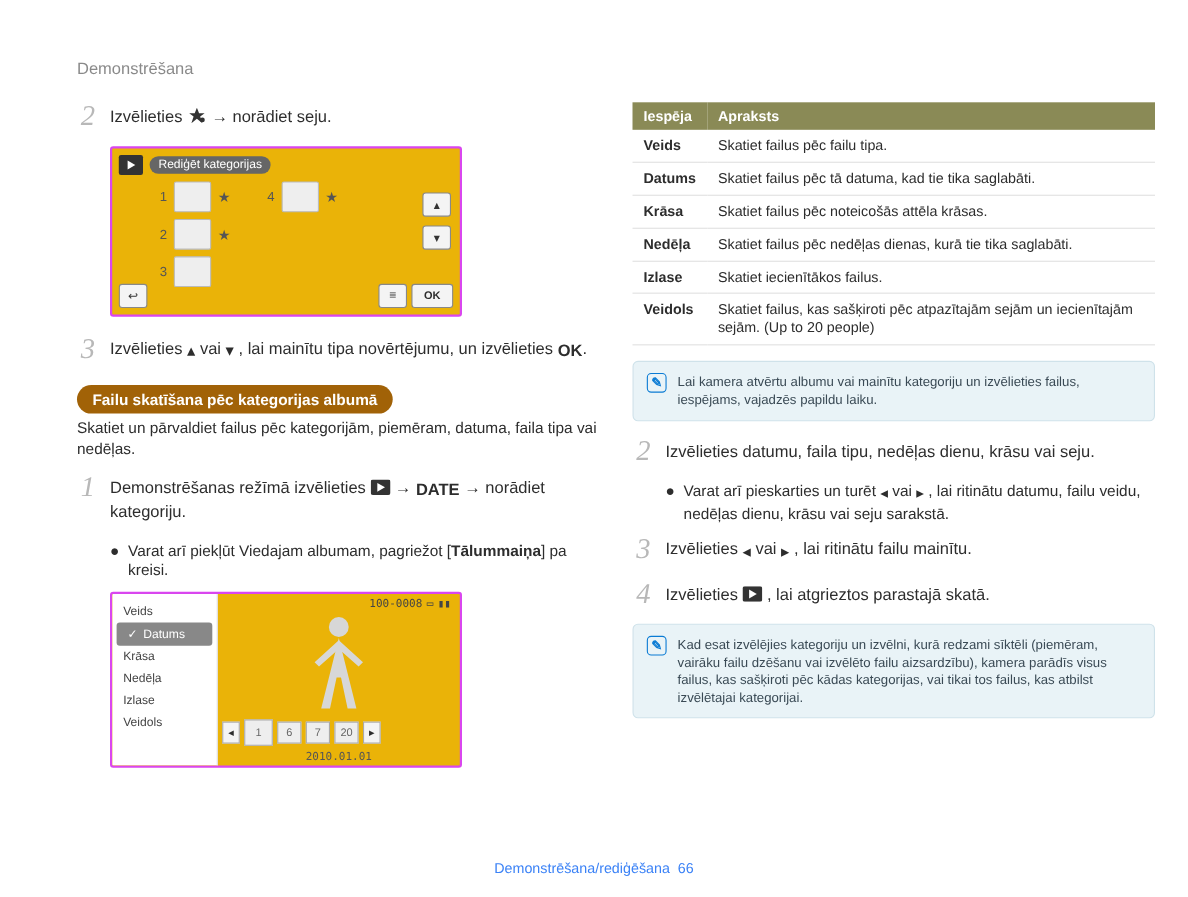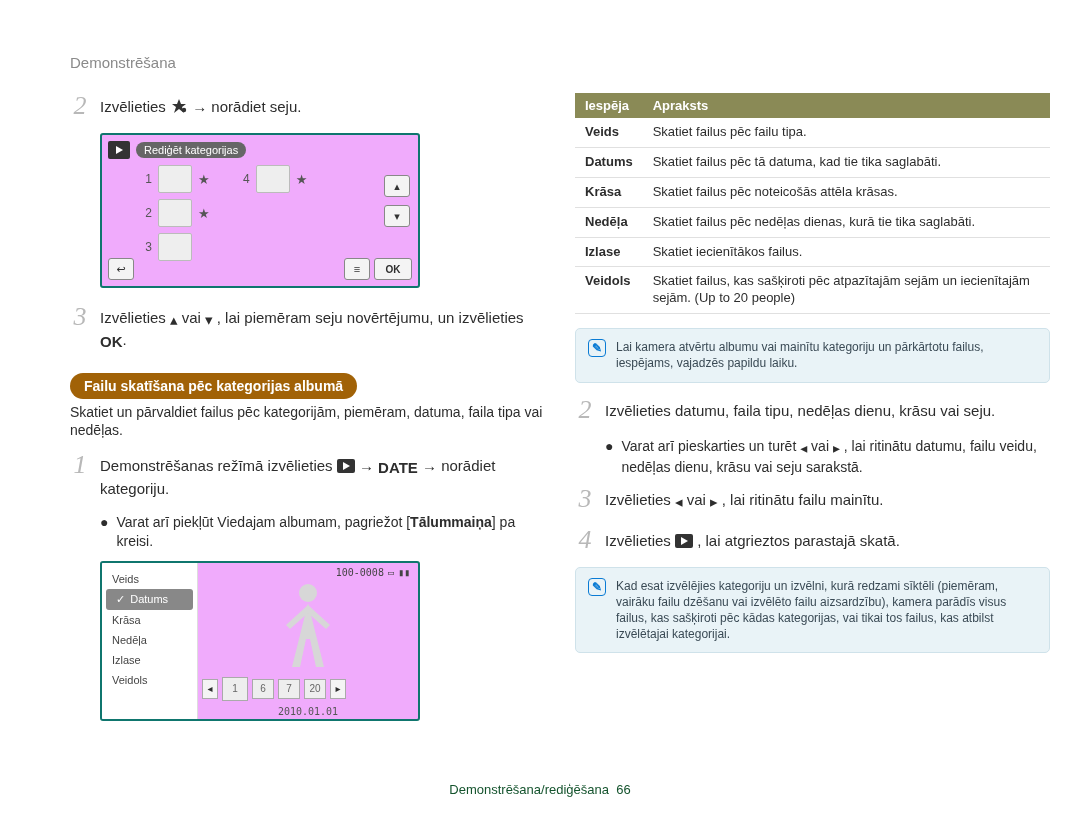--- a/index.html
+++ b/index.html
@@ -22,21 +22,21 @@
 .step-num{font-size:26px;color:var(--lightgray);font-style:italic;font-family:Georgia,serif;width:20px;flex:none;text-align:center;line-height:1;}
 .step-body{flex:1;padding-top:4px;}
 .sub-bullet{display:flex;gap:8px;margin-left:30px;font-size:14px;line-height:1.35;margin-bottom:10px;}
 .sub-bullet .dot{flex:none;}
 .pill{display:inline-block;background:#a16207;color:#fff;font-size:14px;font-weight:bold;padding:5px 14px;border-radius:14px;margin:6px 0 4px;}
 .plain{font-size:14px;line-height:1.35;margin:0 0 12px;}
 .icon{display:inline-flex;align-items:center;justify-content:center;vertical-align:-2px;}
 .icon svg{display:block;}
 
 
-.screen{border:2px solid #0f766e;border-radius:3px;background:#f0abfc;margin:8px 0 16px 30px;overflow:hidden;}
+.screen{border:2px solid #d946ef;border-radius:3px;background:#eab308;margin:8px 0 16px 30px;overflow:hidden;}
 .sc1{width:320px;height:155px;position:relative;}
 .sc1 .topbar{position:absolute;left:6px;top:6px;display:flex;align-items:center;gap:6px;}
 .playsq{width:22px;height:18px;background:#333;border-radius:2px;display:flex;align-items:center;justify-content:center;}
 .playsq::after{content:"";border-left:7px solid #fff;border-top:4px solid transparent;border-bottom:4px solid transparent;}
 .chip{background:#666;color:#fff;font-size:11px;padding:2px 8px;border-radius:9px;}
 .sc1 .grid{position:absolute;left:40px;top:30px;right:62px;bottom:30px;display:flex;gap:30px;}
 .faces{display:flex;flex-direction:column;gap:6px;}
 .frow{display:flex;align-items:center;gap:6px;font-size:12px;color:#555;}
 .frow .n{width:10px;text-align:right;}
 .face{width:34px;height:28px;background:#eee;border:1px solid #bbb;border-radius:2px;}
@@ -62,21 +62,21 @@
 
 
 table.opts{width:100%;border-collapse:collapse;font-size:13px;}
 table.opts th{background:var(--olive);color:#ffffff;font-weight:bold;text-align:left;padding:5px 10px;font-size:13px;}
 table.opts td{padding:6px 10px;border-bottom:1px solid #e0e0e0;vertical-align:top;line-height:1.3;}
 table.opts td.k{font-weight:bold;white-space:nowrap;}
 
 .note{display:flex;gap:10px;border:1px solid var(--noteborder);background:var(--notebg);border-radius:5px;padding:10px 12px;font-size:12px;line-height:1.35;color:#3a4a55;margin:14px 0;}
 .note .nicon{flex:none;width:18px;height:18px;border:1.5px solid #0a7bd4;border-radius:4px;display:flex;align-items:center;justify-content:center;color:#0a7bd4;font-weight:bold;font-size:12px;}
 
-.footer{position:absolute;left:0;right:0;bottom:18px;text-align:center;font-size:13px;color:#14532d;}
+.footer{position:absolute;left:0;right:0;bottom:18px;text-align:center;font-size:13px;color:#3b82f6;}
 </style>
 </head>
 <body>
 
 <div class="page">
   <div class="header">Demonstrēšana</div>
 
   <div class="cols">
 
     <div class="col">
@@ -138,21 +138,21 @@
         </div>
       </div>
 
       <div class="step">
         <div class="step-num">3</div>
         <div class="step-body">
           <span>Izvēlieties </span>
           <span class="icon">▴</span>
           <span> vai </span>
           <span class="icon">▾</span>
-          <span>, lai piemēram seju novērtējumu, un izvēlieties </span>
+          <span>, lai mainītu tipa novērtējumu, un izvēlieties </span>
           <span class="icon">
               <b>OK</b>
             </span><span>.</span>
         </div>
       </div>
 
       <div class="pill">Failu skatīšana pēc kategorijas albumā</div>
       <p class="plain">Skatiet un pārvaldiet failus pēc kategorijām, piemēram, datuma, faila tipa vai nedēļas.</p>
 
       <div class="step">
@@ -258,21 +258,21 @@
             </tr>
             <tr>
               <td class="k">Veidols</td>
               <td>Skatiet failus, kas sašķiroti pēc atpazītajām sejām un iecienītajām sejām. (Up to 20 people)</td>
             </tr>
           </tbody>
       </table>
 
       <div class="note">
         <div class="nicon">✎</div>
-        <div>Lai kamera atvērtu albumu vai mainītu kategoriju un pārkārtotu failus, iespējams, vajadzēs papildu laiku.</div>
+        <div>Lai kamera atvērtu albumu vai mainītu kategoriju un izvēlieties failus, iespējams, vajadzēs papildu laiku.</div>
       </div>
 
       <div class="step">
         <div class="step-num">2</div>
         <div class="step-body">Izvēlieties datumu, faila tipu, nedēļas dienu, krāsu vai seju.</div>
       </div>
       <div class="sub-bullet">
         <span class="dot">●</span>
         <span>
           <span>Varat arī pieskarties un turēt </span>

